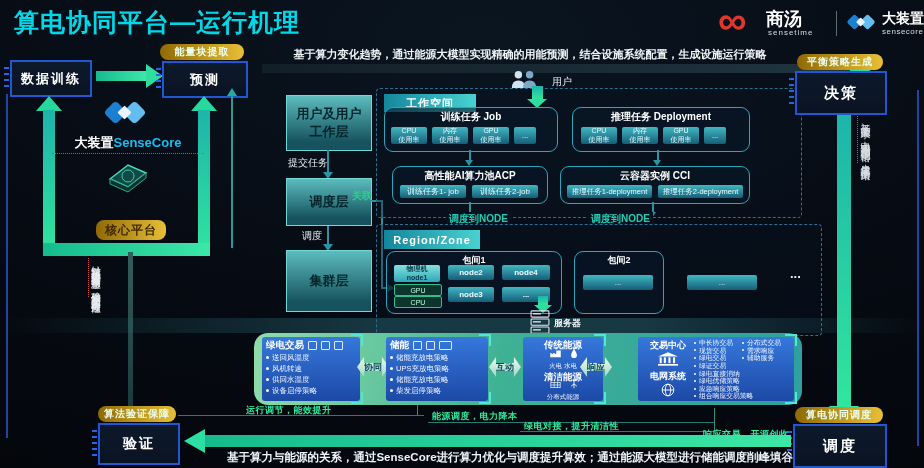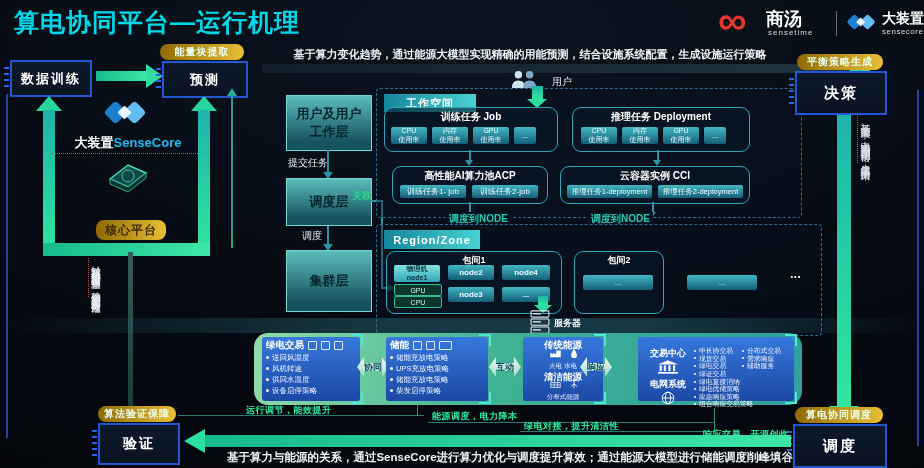--- a/index.html
+++ b/index.html
@@ -331,21 +331,21 @@
               <line x1="5" y1="7" x2="5" y2="1"></line>
               <line x1="5" y1="7" x2="1" y2="10"></line>
               <line x1="5" y1="7" x2="9" y2="10"></line>
             </g>
           </svg></span>
     </div>
     <div style="font-size:6.5px;color:#e8f0ff;">分布式能源</div>
   </div>
   <div class="abs bandarrow" style="left:580px;top:357px;width:32px;height:20px;">响应</div>
 
-  <div class="abs bandpanel" style="left:638px;top:337px;width:156px;height:64px;padding:10px 4px;box-sizing:border-box;">
+  <div class="abs bandpanel" style="left:638px;top:337px;width:156px;height:64px;padding:2px 4px;box-sizing:border-box;">
     <div class="fx" style="height:31px;">
       <div style="width:52px;text-align:center;">
         <div style="font-size:9px;font-weight:bold;">交易中心</div>
         <span><svg width="20" height="14" viewBox="0 0 24 16">
               <g fill="#fff">
                 <polygon points="12,0 24,5 0,5"></polygon>
                 <rect x="2" y="6" width="2.5" height="7"></rect>
                 <rect x="7" y="6" width="2.5" height="7"></rect>
                 <rect x="12.5" y="6" width="2.5" height="7"></rect>
                 <rect x="18" y="6" width="2.5" height="7"></rect>

